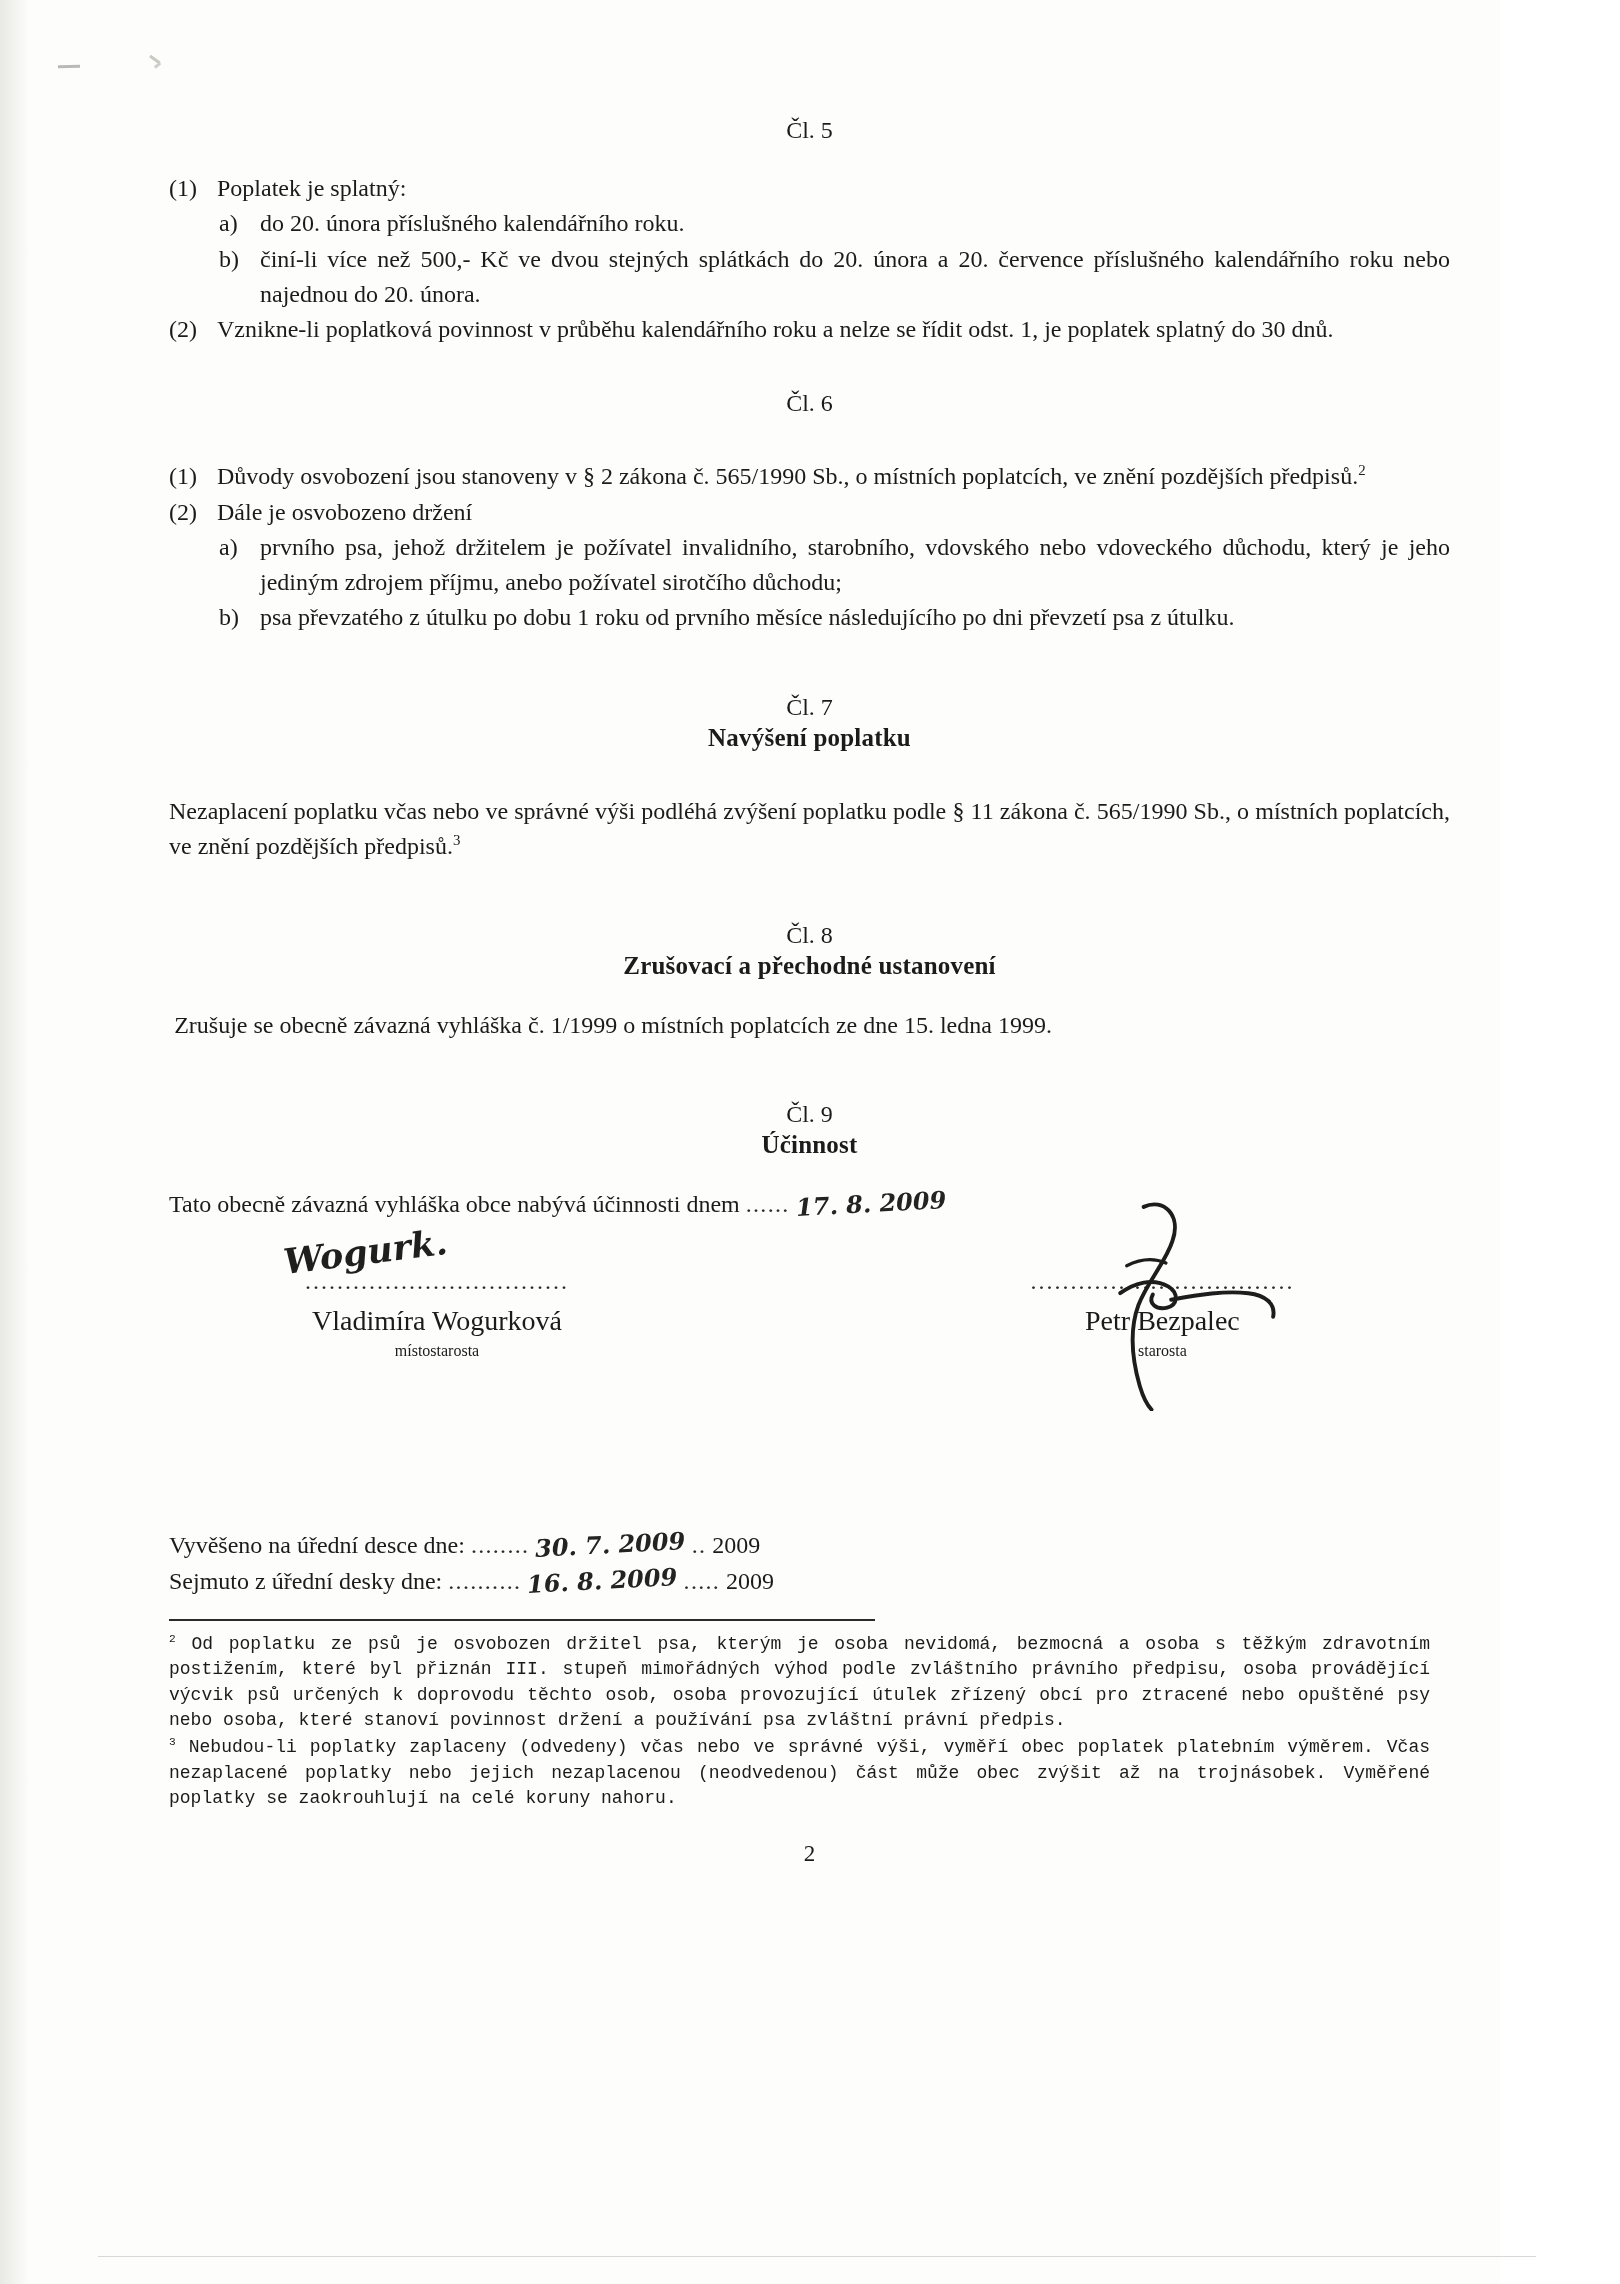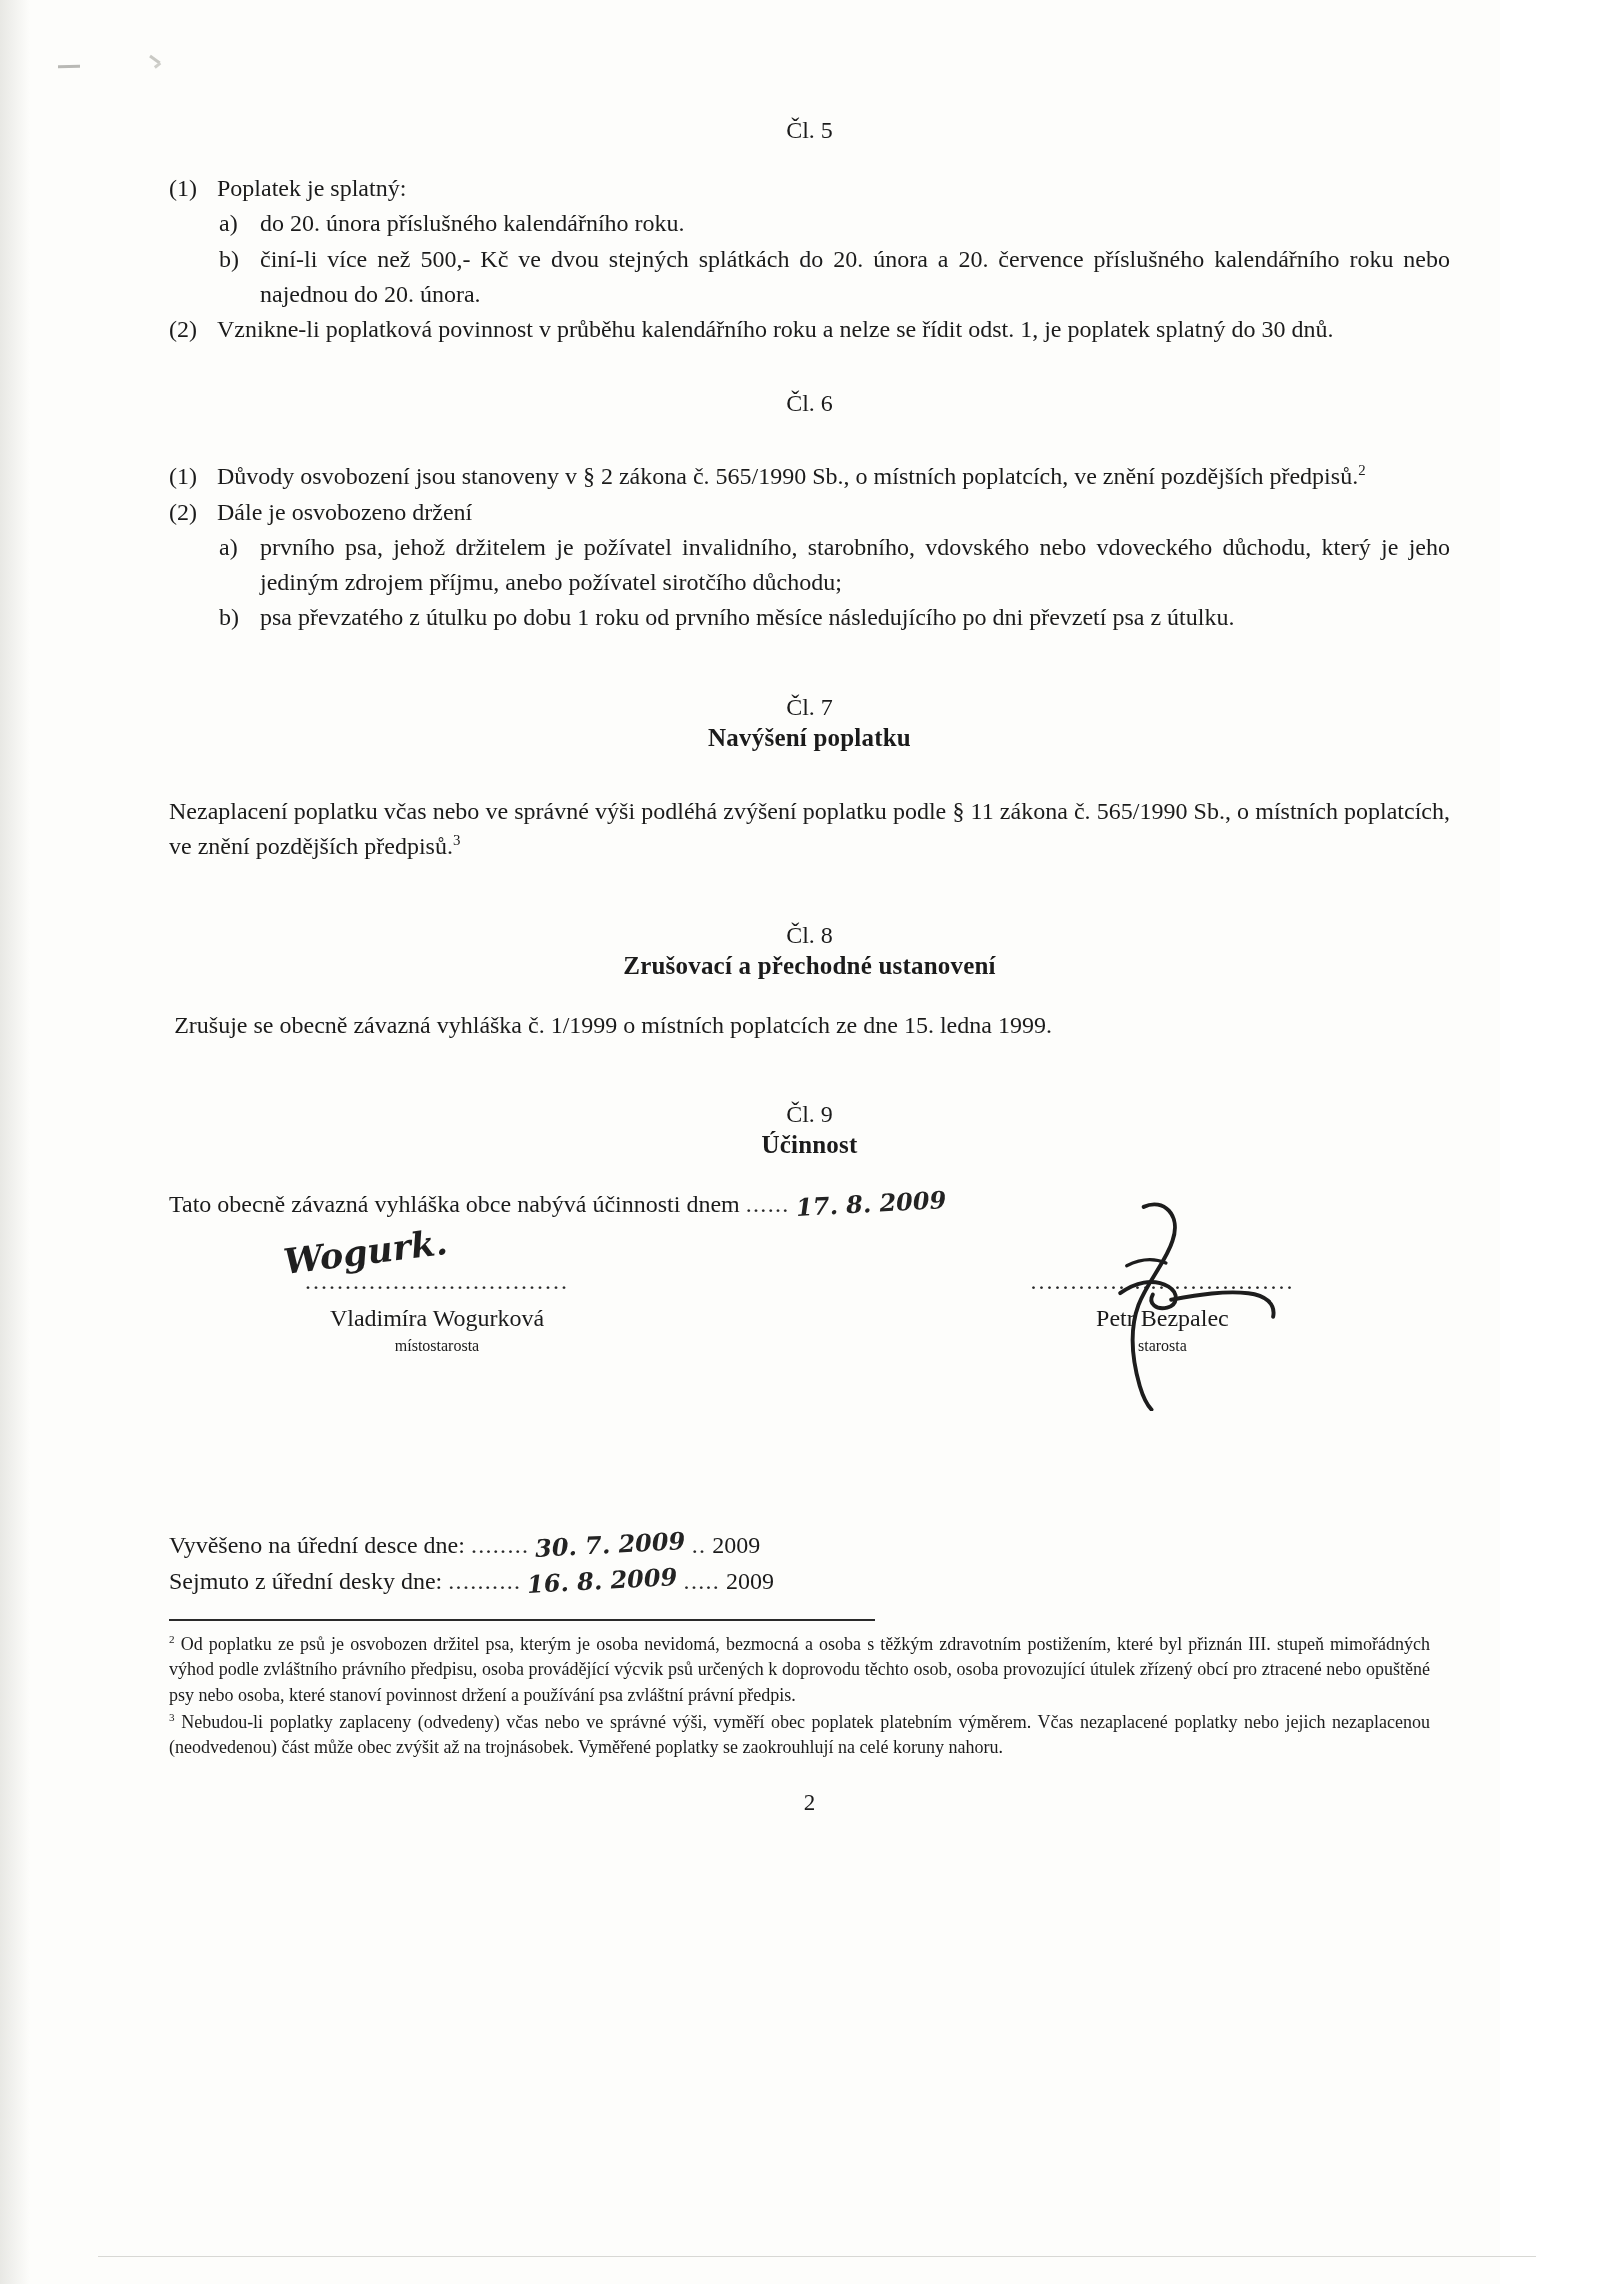--- a/index.html
+++ b/index.html
@@ -165,21 +165,21 @@
   }
   .sig-dots {
     font-size: 24px;
     letter-spacing: 2px;
     color: #2b2b2b;
     height: 34px;
     white-space: nowrap;
     overflow: hidden;
   }
   .sig-name {
-    font-size: 24px;
+    font-size: 28px;
     line-height: 1.35;
     text-align: center;
   }
   .sig-role {
     font-size: 16px;
     line-height: 1.35;
   }
   .scribble-left {
     position: absolute;
     left: 114px;
@@ -225,21 +225,21 @@
     height: 2px;
     background: #2a2a2a;
   }
   .footnotes {
     margin-top: 10.5px;
     font-size: 18px;
     line-height: 1.42;
     text-align: justify;
     width: 1261px;
   }
-  .footnotes p { margin: 0 0 1.3px 0; }
+  .footnotes p { margin: 0 0 1.3px 0; font-family: Liberation Mono, monospace; }
 
   .page-num {
     margin-top: 29px;
     text-align: center;
     font-size: 23px;
   }
 </style>
 </head>
 <body>
 

